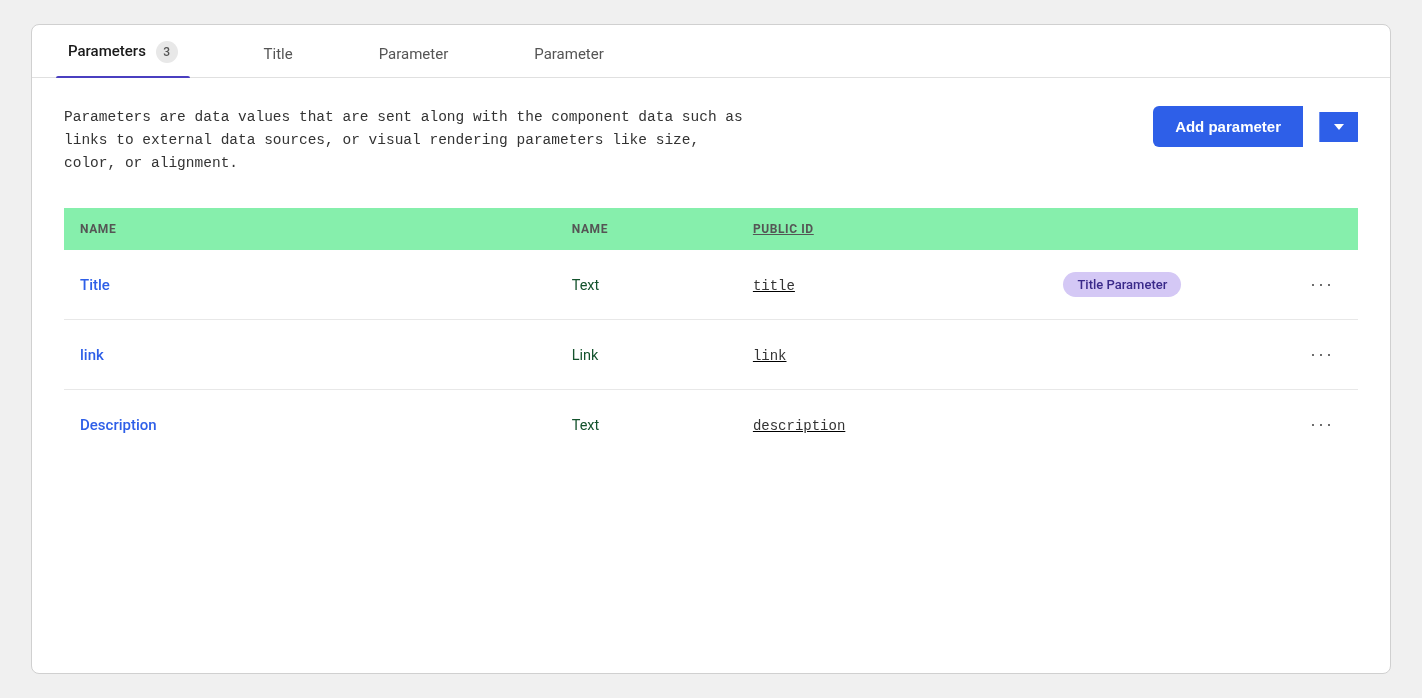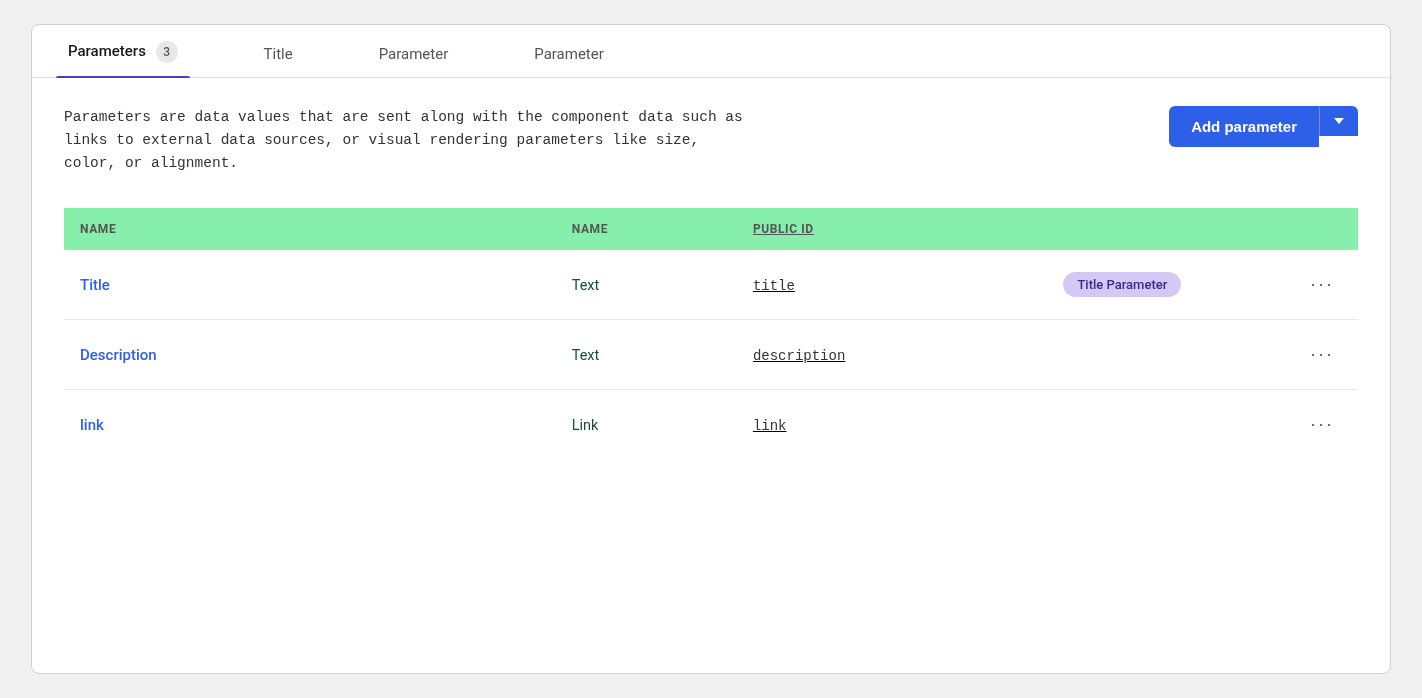--- a/index.html
+++ b/index.html
@@ -78,24 +78,25 @@
     .desc-text {
       font-size: 14.5px;
       color: #333;
       line-height: 1.6;
       max-width: 680px;
       font-family: Liberation Mono, monospace;
     }
     
     .add-param-btn-group {
       display: flex;
-      align-items: flex-start;
+      align-items: center;
       border-radius: 6px;
       overflow: hidden;
       flex-shrink: 0;
+      gap: 16px;
     }
     .add-param-btn {
       background: #2e5fe8;
       color: #fff;
       border: none;
       padding: 12px 22px;
       font-size: 15px;
       font-weight: 600;
       cursor: pointer;
     }
@@ -241,44 +242,44 @@
       </td>
       <td class="col-tag">
         <span class="tag-badge">Title Parameter</span>
       </td>
       <td class="col-actions">
         <button class="more-btn">···</button>
       </td>
     </tr>
           <tr>
       <td class="col-name">
-        <a class="param-name-link">Description</a>
+        <a class="param-name-link">link</a>
       </td>
       <td class="col-type">
-        <span class="param-type">Text</span>
+        <span class="param-type">Link</span>
       </td>
       <td class="col-pubid">
-        <span class="param-pubid">description</span>
+        <span class="param-pubid">link</span>
       </td>
       <td class="col-tag">
         
       </td>
       <td class="col-actions">
         <button class="more-btn">···</button>
       </td>
     </tr>
           <tr>
       <td class="col-name">
-        <a class="param-name-link">link</a>
+        <a class="param-name-link">Description</a>
       </td>
       <td class="col-type">
-        <span class="param-type">Link</span>
+        <span class="param-type">Text</span>
       </td>
       <td class="col-pubid">
-        <span class="param-pubid">link</span>
+        <span class="param-pubid">description</span>
       </td>
       <td class="col-tag">
         
       </td>
       <td class="col-actions">
         <button class="more-btn">···</button>
       </td>
     </tr>
         </tbody>
     </table>

